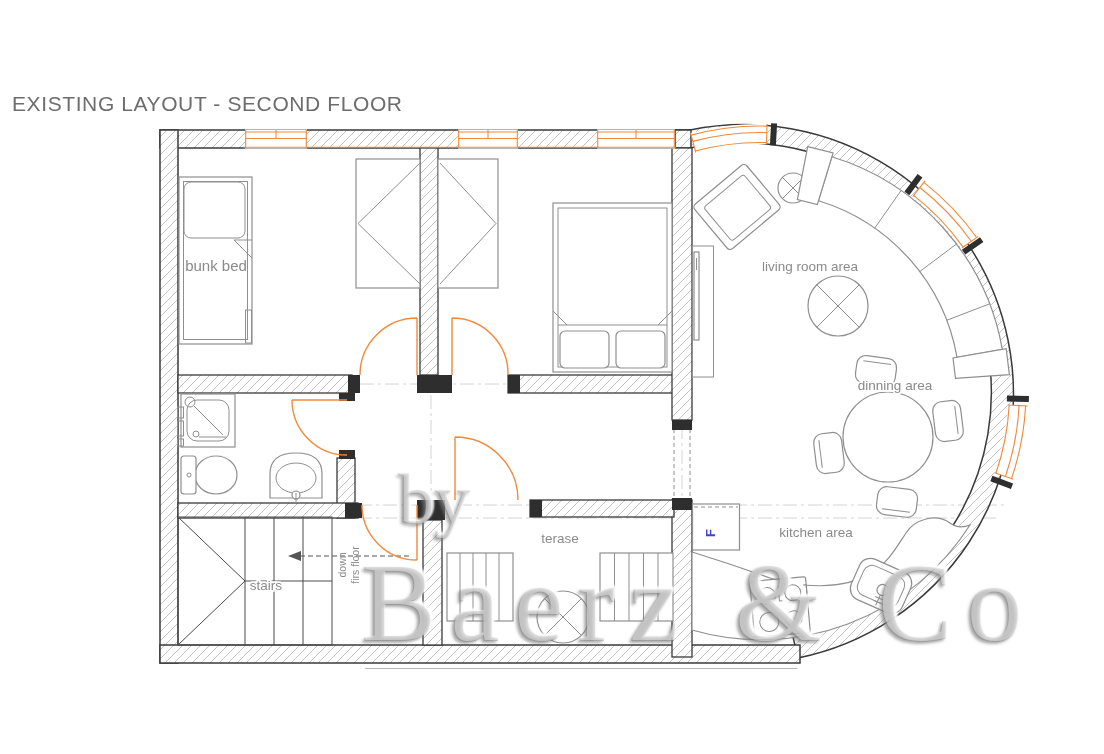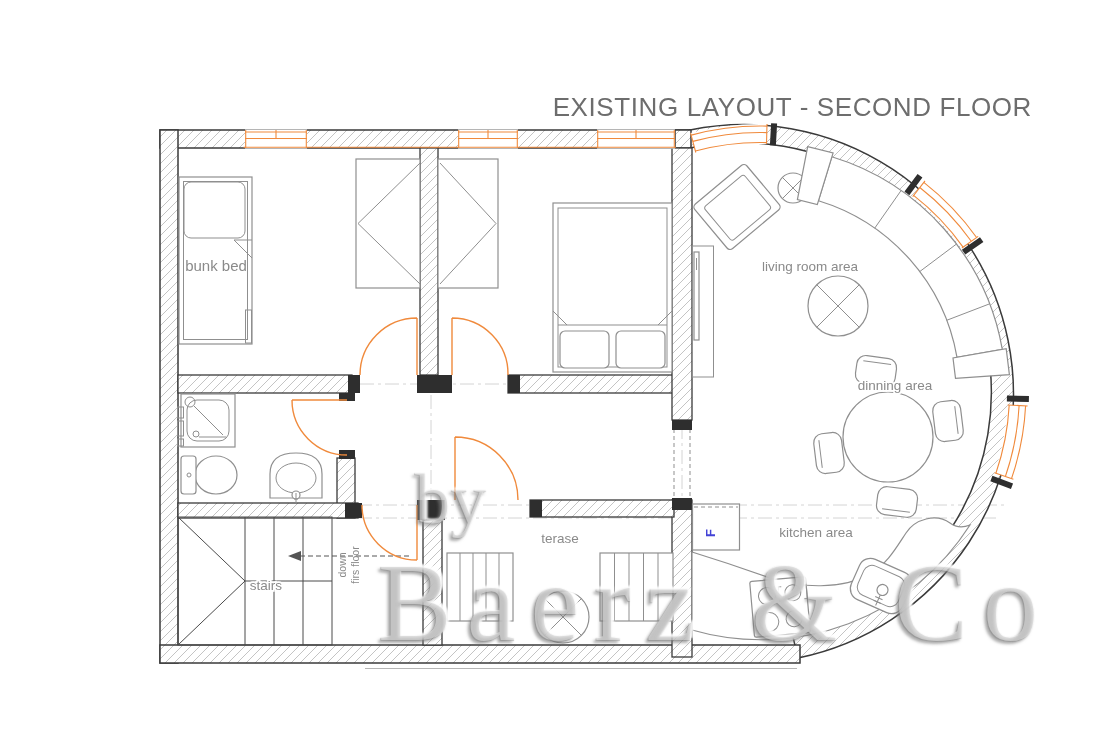--- a/index.html
+++ b/index.html
@@ -1,19 +1,19 @@
 <!DOCTYPE html>
 <html style="--wall-outline: #3a3a3a; --wall-hatch: #bdbdbd; --furniture: #8f8f8f; --openings-orange: #f08a3c; --labels: #8a8a8a; --title: #6d6d6d; --fridge-blue: #4343d6; --watermark-gray: #bfbfbf;"><head>
 <meta charset="utf-8">
 <style>
   html,body{margin:0;padding:0;background:#fff;}
   .stage{position:relative;width:1104px;height:754px;background:#fff;overflow:hidden;
          font-family:"Liberation Sans",sans-serif;}
-  .title{position:absolute;top:92px;left:0;width:1032px;text-align:right;
-         font-size:26px;letter-spacing:.6px;color:var(--title,#6d6d6d);}
+  .title{position:absolute;top:92px;left:12px;width:1032px;text-align:left;
+         font-size:21px;letter-spacing:.6px;color:var(--title,#6d6d6d);}
   svg{position:absolute;left:0;top:0;}
   .wall{fill:url(#hatch);stroke:var(--wall-outline,#3a3a3a);stroke-width:1.5;}
   .wall-i{fill:url(#hatch);stroke:var(--wall-outline,#3a3a3a);stroke-width:1.3;}
   .cap{fill:#2e2e2e;stroke:none;}
   .capline{stroke:#2e2e2e;stroke-width:6;fill:none;}
   .hatchline{stroke:var(--wall-hatch,#bdbdbd);stroke-width:0.9;}
   .furn{fill:#fff;stroke:var(--furniture,#8f8f8f);stroke-width:1.2;}
   .furn2{fill:none;stroke:var(--furniture,#8f8f8f);stroke-width:1;}
   .stair{fill:none;stroke:#4a4a4a;stroke-width:1;}
   .door{fill:none;stroke:var(--openings-orange,#f08a3c);stroke-width:1.4;}
@@ -22,21 +22,21 @@
   .ref{fill:none;stroke:#d4d4d4;stroke-width:1;stroke-dasharray:14 4 3 4;}
   .dash{stroke-dasharray:4 3;}
   text.label{font-family:"Liberation Sans",sans-serif;fill:var(--labels,#8a8a8a);}
   text.halo{paint-order:stroke;stroke:#fff;stroke-width:3.5px;}
   text.fridge{font-family:"Liberation Sans",sans-serif;font-weight:bold;
               fill:var(--fridge-blue,#4343d6);}
   .wm{position:absolute;font-family:"Liberation Serif",serif;white-space:nowrap;
       color:rgba(255,255,255,0.42);pointer-events:none;
       text-shadow:-3px 3px 3px rgba(125,125,125,.62),
                   -1px 1px 1px rgba(125,125,125,.45),
-                   2px -2px 2px rgba(255,255,255,.9);margin-left:16px;}
+                   2px -2px 2px rgba(255,255,255,.9);}
   .wm-by{left:399px;top:458px;font-size:72px;}
   .wm-brand{left:362px;top:538px;font-size:112px;letter-spacing:14px;}
   .wm-tagline{left:358px;top:660px;font-size:37px;letter-spacing:16px;word-spacing:26px;
       text-shadow:-2px 2px 2px rgba(125,125,125,.6),1px -1px 1px rgba(255,255,255,.9);}
 </style>
 </head>
 <body>
 
 <div class="stage">
 

